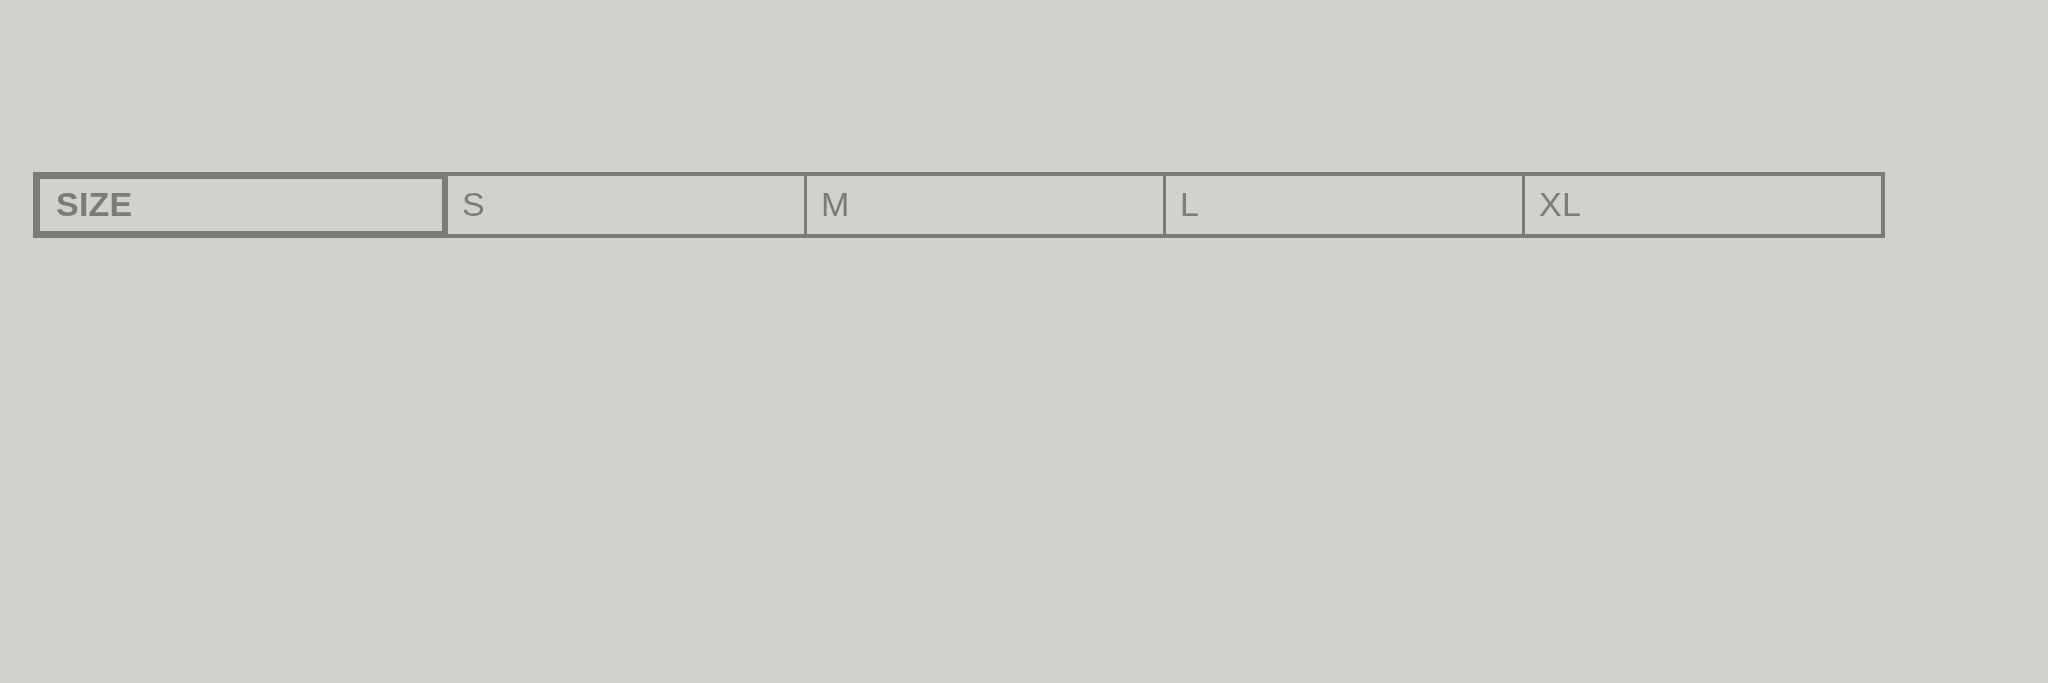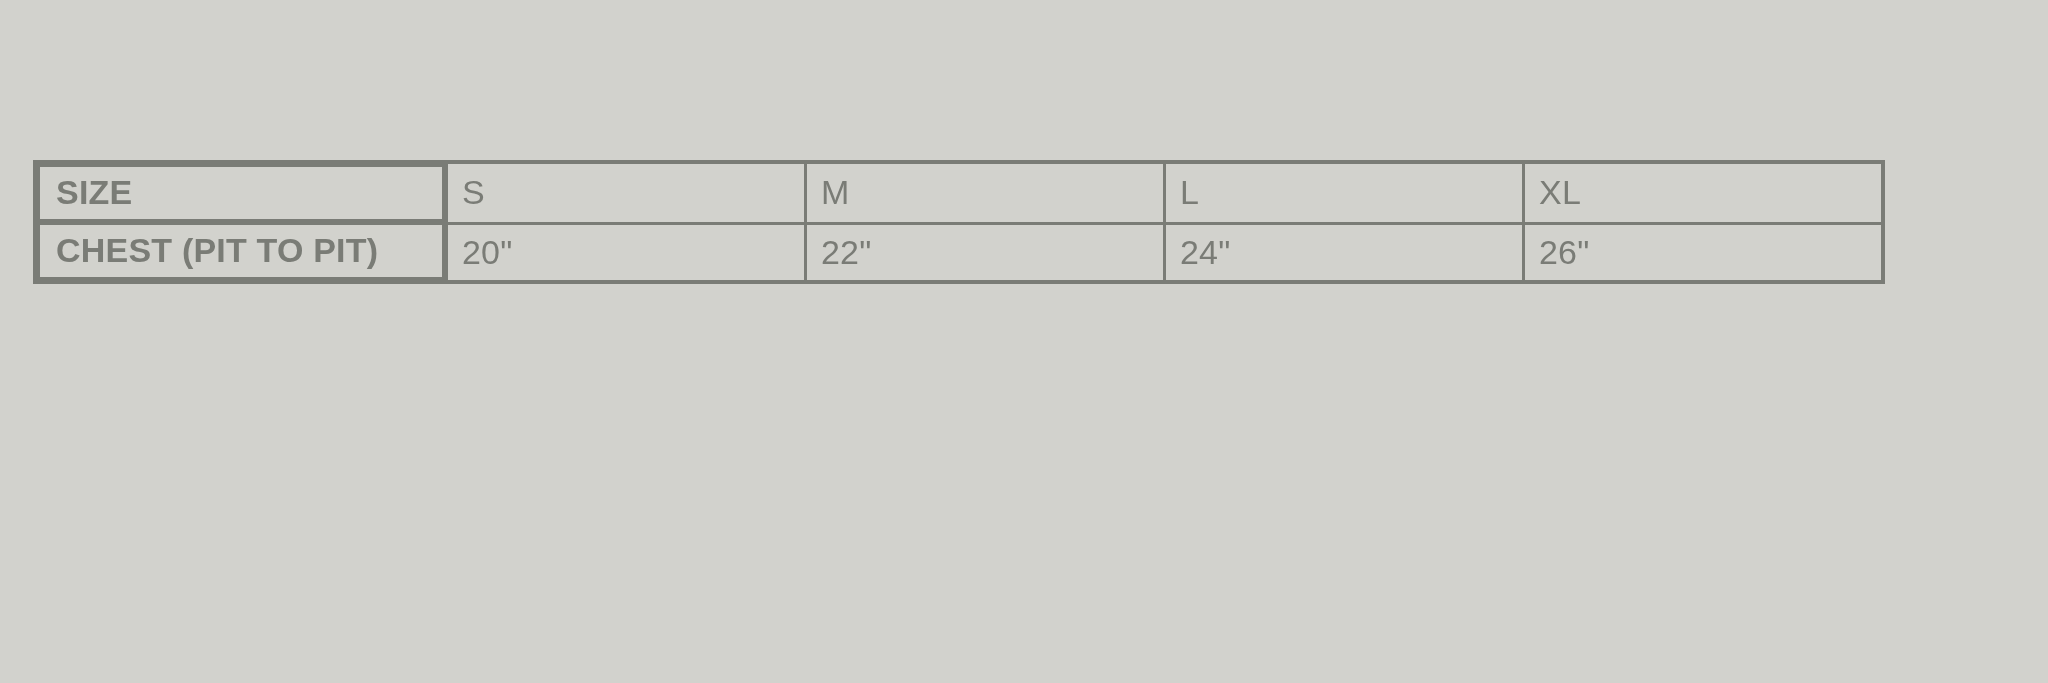--- a/index.html
+++ b/index.html
@@ -17,21 +17,21 @@
   .canvas {
     position: relative;
     width: 2048px;
     height: 683px;
   }
 
   
   .size-chart {
     position: absolute;
     left: 33px;
-    top: 160px;
+    top: 172px;
     width: 1736px;
     border-collapse: separate;
     border-spacing: 0;
     table-layout: fixed;
     
     border: 4px solid #7a7c76;
     background: #e5e5e5;
   }
 
   .size-chart col.label-col { width: 408px; }
@@ -90,25 +90,18 @@
     <tbody>
 
       <tr>
         <td class="row-label">SIZE</td>
         <td class="data-cell">S</td>
         <td class="data-cell">M</td>
         <td class="data-cell">L</td>
         <td class="data-cell">XL</td>
       </tr>
 
-      <tr>
-        <td class="row-label">CHEST (PIT TO PIT)</td>
-        <td class="data-cell">20"</td>
-        <td class="data-cell">22"</td>
-        <td class="data-cell">24"</td>
-        <td class="data-cell">26"</td>
-      </tr>
 
 
     </tbody>
   </table>
 
 </div>
 
 </body></html>

